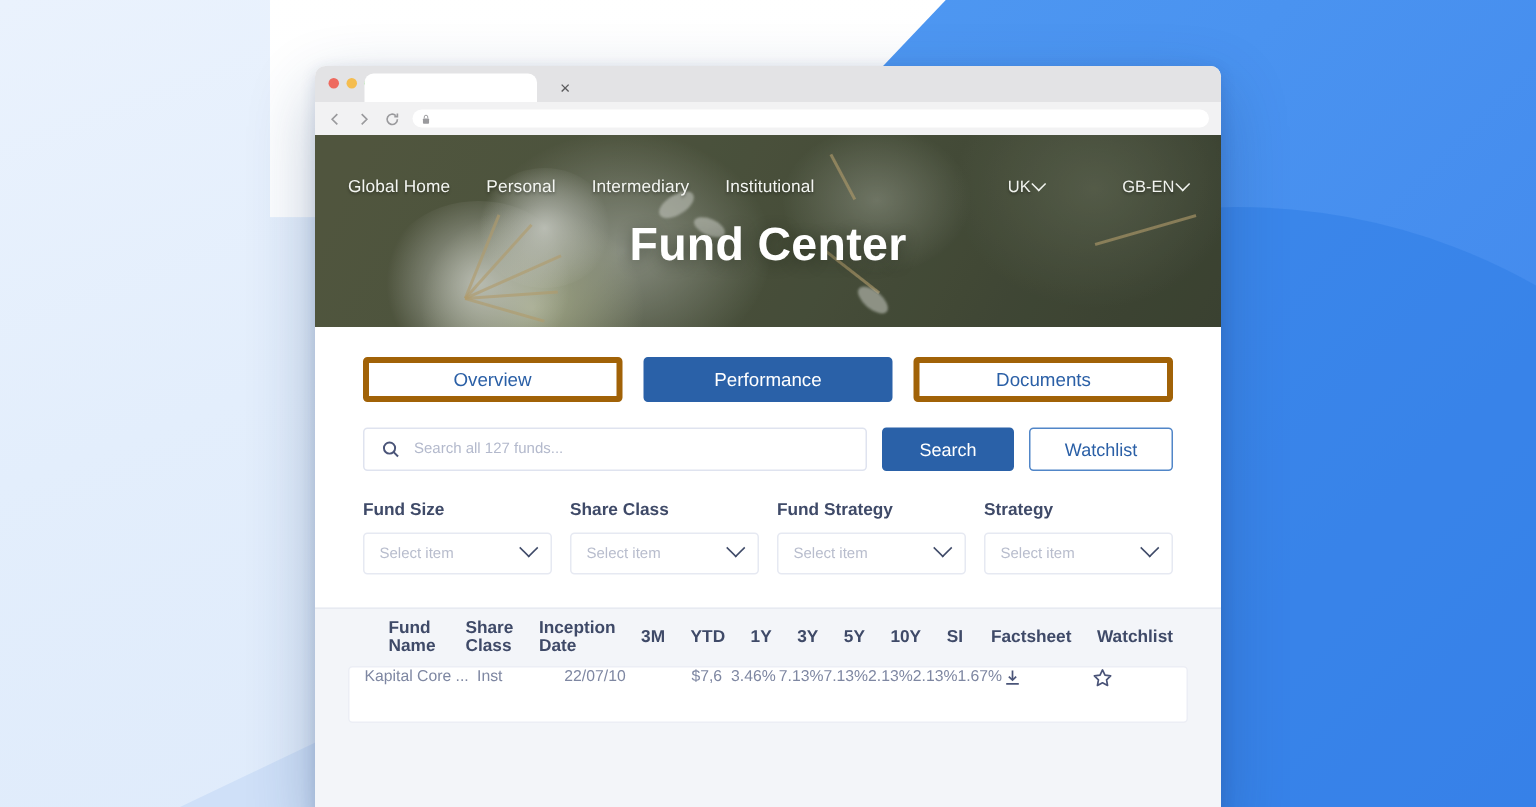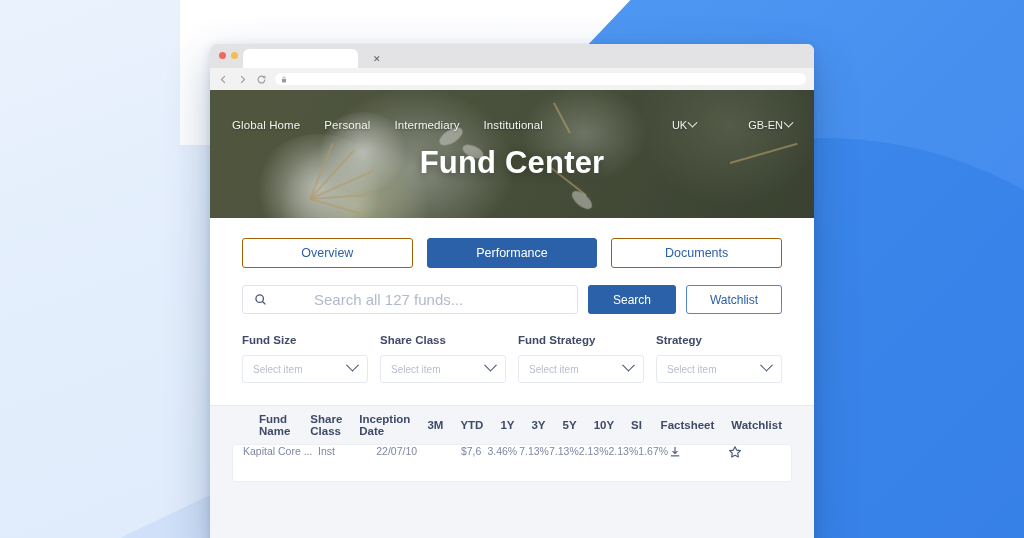--- a/index.html
+++ b/index.html
@@ -76,31 +76,31 @@
            border-bottom:1.4px solid currentColor; transform:rotate(45deg) translate(-2px,-2px); }
 
   .hero-title { position:absolute; left:0; right:0; top:55px; text-align:center; z-index:4;
                 color:#fff; font-size:31px; font-weight:700; letter-spacing:.2px;
                 text-shadow:0 2px 10px rgba(25,30,20,.45); }
 
   
   .tabs-row { display:flex; gap:14px; padding:20px 32px 0; }
   .seg { flex:1; height:30px; border-radius:3px; font-size:12.5px; display:flex;
          align-items:center; justify-content:center; cursor:pointer; }
-  .seg-out { border:1px solid #a16207; color:#2a5fa6; background:#fff; }
+  .seg-out { border:4px solid #a16207; color:#2a5fa6; background:#fff; }
   .seg-on  { background:#2a61a8; color:#fff; border:1px solid #2a61a8; }
 
   .blurb { padding:14px 32px 0; font-size:11.5px; color:#4d5770; }
 
   
   .search-row { display:flex; gap:10px; padding:17px 32px 0; }
   .search-box { flex:1; height:29px; border:1px solid #dfe3ef; border-radius:3px;
                 display:flex; align-items:center; gap:9px; padding:0 11px; background:#fff; }
   .search-box svg { width:13px; height:13px; flex:none; }
-  .search-box input { border:0; outline:0; flex:1; font-family:inherit; font-size:15px; color:#3d4663; background:transparent;margin-left:38px; }
+  .search-box input { border:0; outline:0; flex:1; font-family:inherit; font-size:10px; color:#3d4663; background:transparent; }
   .search-box input::placeholder { color:#b3b9cc; }
   .btn-search { width:88px; height:29px; background:#2a61a8; color:#fff; border:0; border-radius:3px;
                 font-family:inherit; font-size:12px; cursor:pointer; }
   .btn-watch { width:96px; height:29px; background:#fff; color:#2a5fa6; border:1px solid #5186c8;
                border-radius:3px; font-family:inherit; font-size:12px; cursor:pointer; }
 
   
   .filters { display:flex; gap:12px; padding:20px 32px 0; }
   .filter { flex:1; }
   .f-label { font-size:11.5px; color:#3f4a68; font-weight:600; margin-bottom:9px; }

